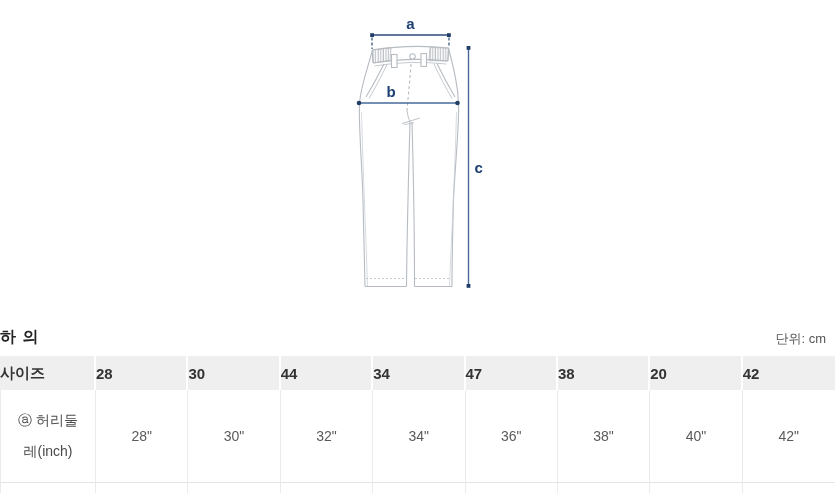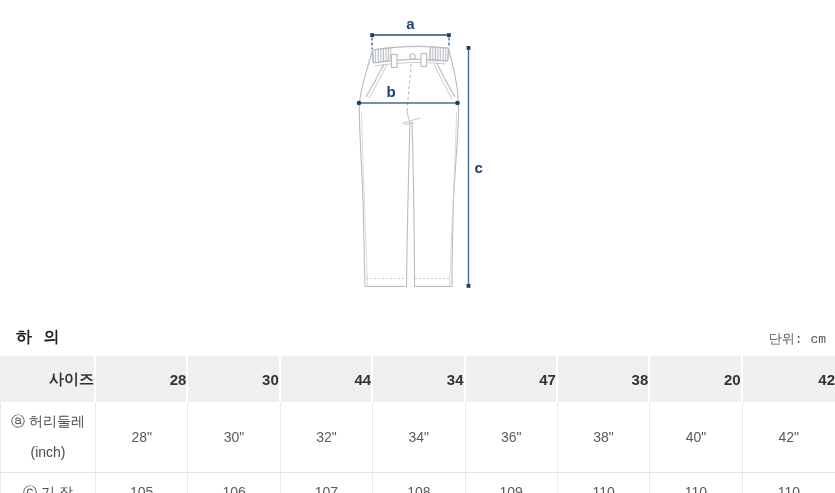--- a/index.html
+++ b/index.html
@@ -7,40 +7,40 @@
     width: 835px; height: 493px;
     background: #ffffff;
     overflow: hidden;
     font-family: "Liberation Sans", "DejaVu Sans", sans-serif;
   }
   .diagram-wrap { width: 835px; height: 320px; position: relative; }
   .diagram-wrap svg { display: block; }
 
   .section-head {
     display: flex; justify-content: space-between; align-items: flex-end;
-    padding: 9px 9px 8px 16px; box-sizing: border-box; height: 36px; font-family: Liberation Mono, monospace;
+    padding: 9px 9px 8px 0; box-sizing: border-box; height: 36px;
   }
   .section-title { font-size: 16px; font-weight: 700; color: #222222; letter-spacing: 1px; }
   .unit-label { font-size: 13px; color: #555555; margin-top: 24px; }
 
   table.size-table {
     width: 100%; border-collapse: separate; border-spacing: 0;
     table-layout: fixed;
   }
   table.size-table col.label-col { width: 96px; }
   table.size-table th {
     background: #efefef; color: #333333; font-size: 15px; font-weight: 700;
-    height: 46px; text-align: right; padding: 0;
+    height: 34px; text-align: left; padding: 0;
     border-right: 2px solid #ffffff;
     margin-left: 36px;
   }
   table.size-table th:last-child { border-right: none; }
   table.size-table td {
     background: #ffffff; color: #5a5a5a; font-size: 14px; font-weight: 400;
-    height: 31px; line-height: 31px; text-align: center; padding: 4px;
+    height: 31px; line-height: 31px; text-align: center; padding: 15px;
     border-bottom: 1px solid #e4e4e4; border-right: 1px solid #ebebeb;
   }
   table.size-table td:last-child { border-right: none; }
   table.size-table td.row-label { color: #4a4a4a; border-left: 1px solid #ebebeb; }
 </style>
 </head>
 <body>
 
 <div class="diagram-wrap">
   <svg width="835" height="320" viewBox="0 0 835 320" xmlns="http://www.w3.org/2000/svg">

